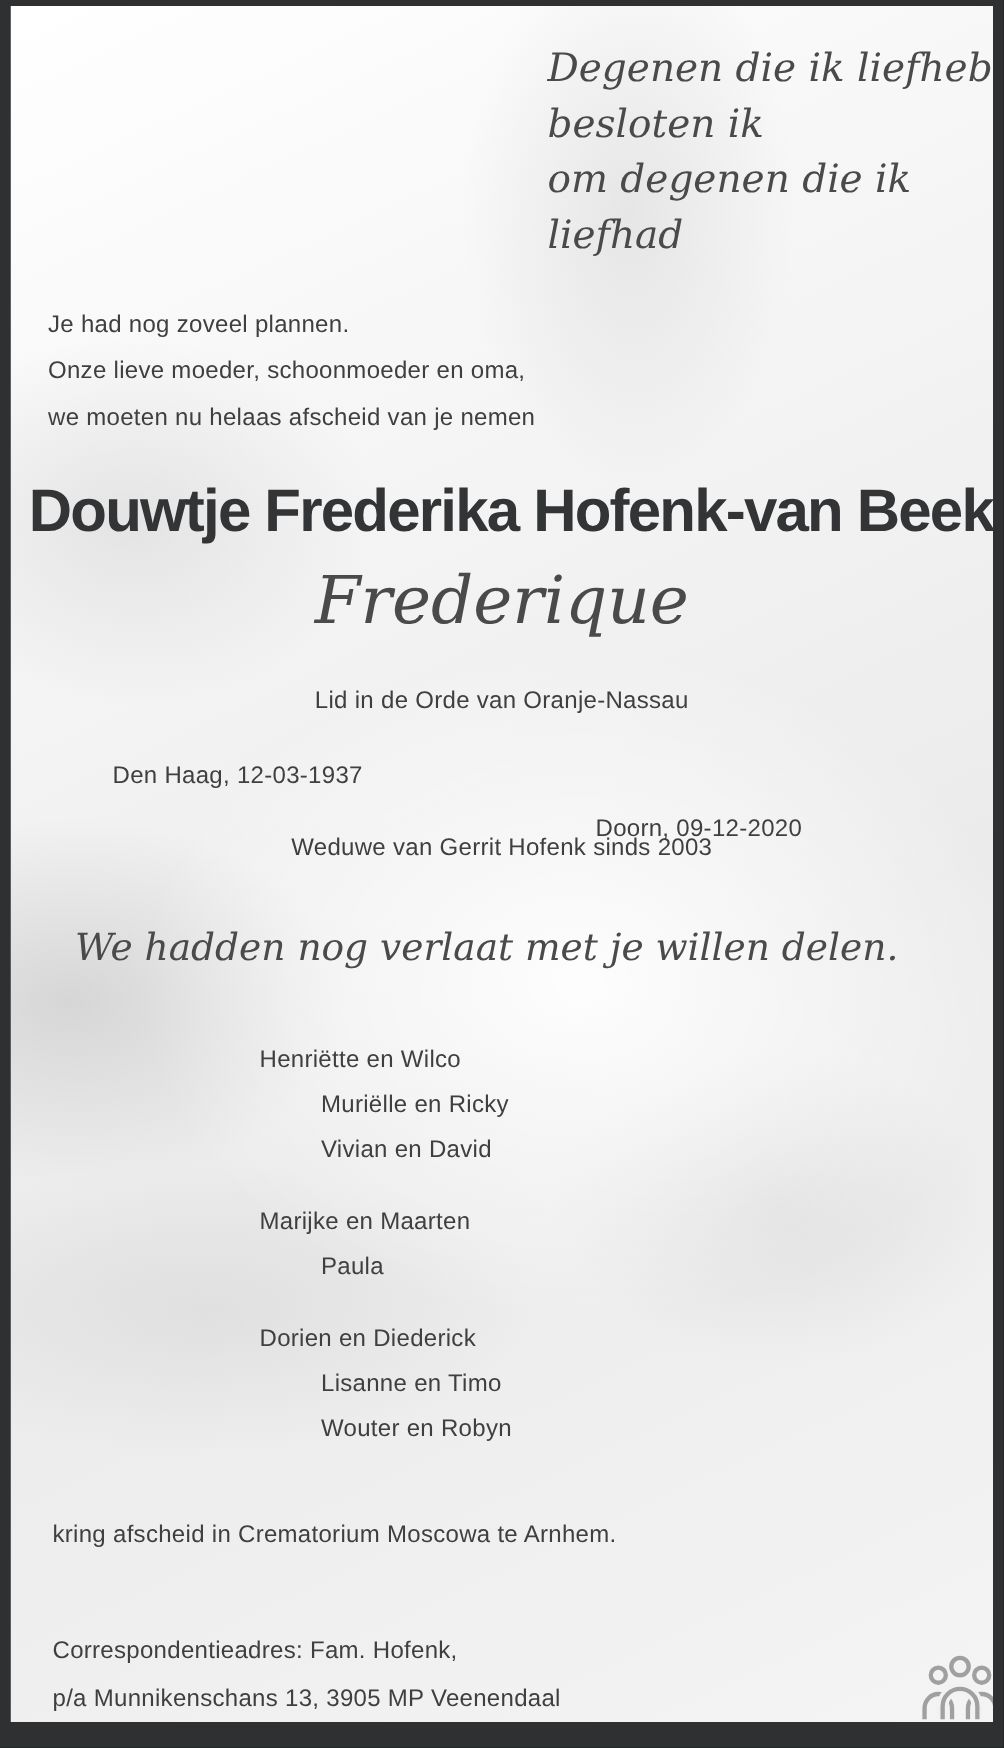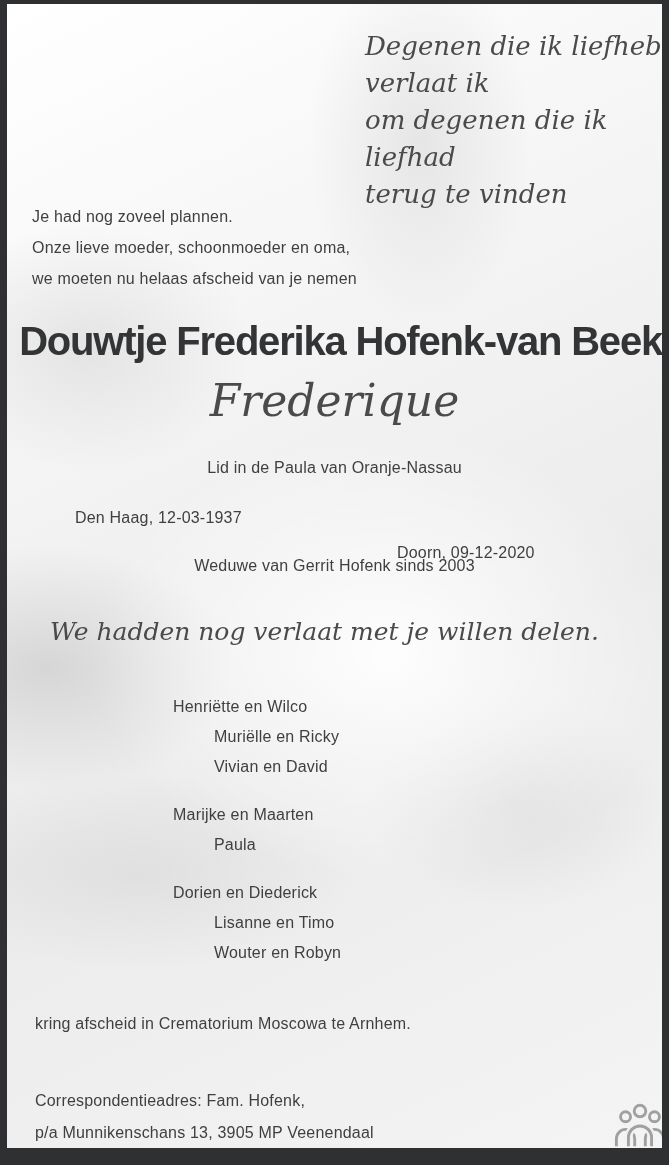--- a/index.html
+++ b/index.html
@@ -86,35 +86,34 @@
   .logo-box { top: 1092px; left: 606px; width: 54px; height: 58px; }
   .logo-box svg { width: 100%; height: 100%; }
 </style>
 </head>
 <body>
 
 <div class="ad-frame">
 
   <div class="abs quote-block script">
     <div>Degenen die ik liefheb</div>
-    <div>verlaat ik</div>
+    <div>besloten ik</div>
     <div>om degenen die ik liefhad</div>
-    <div>terug te vinden</div>
   </div>
 
   <div class="abs intro-block txt">
     <div>Je had nog zoveel plannen.</div>
     <div>Onze lieve moeder, schoonmoeder en oma,</div>
     <div>we moeten nu helaas afscheid van je nemen</div>
   </div>
 
   <div class="abs headline">Douwtje Frederika Hofenk-van Beek</div>
   <div class="abs call-name script">Frederique</div>
 
-  <div class="abs honor-line txt">Lid in de Paula van Oranje-Nassau</div>
+  <div class="abs honor-line txt">Lid in de Orde van Oranje-Nassau</div>
 
   <div class="abs dates-line txt">
     <span class="birth-place">Den Haag, 12-03-1937</span>
     <span class="death-place">Doorn, 09-12-2020</span>
   </div>
 
   <div class="abs widow-line txt">Weduwe van Gerrit Hofenk sinds 2003</div>
 
   <div class="abs share-line script">We hadden nog verlaat met je willen delen.</div>
 

